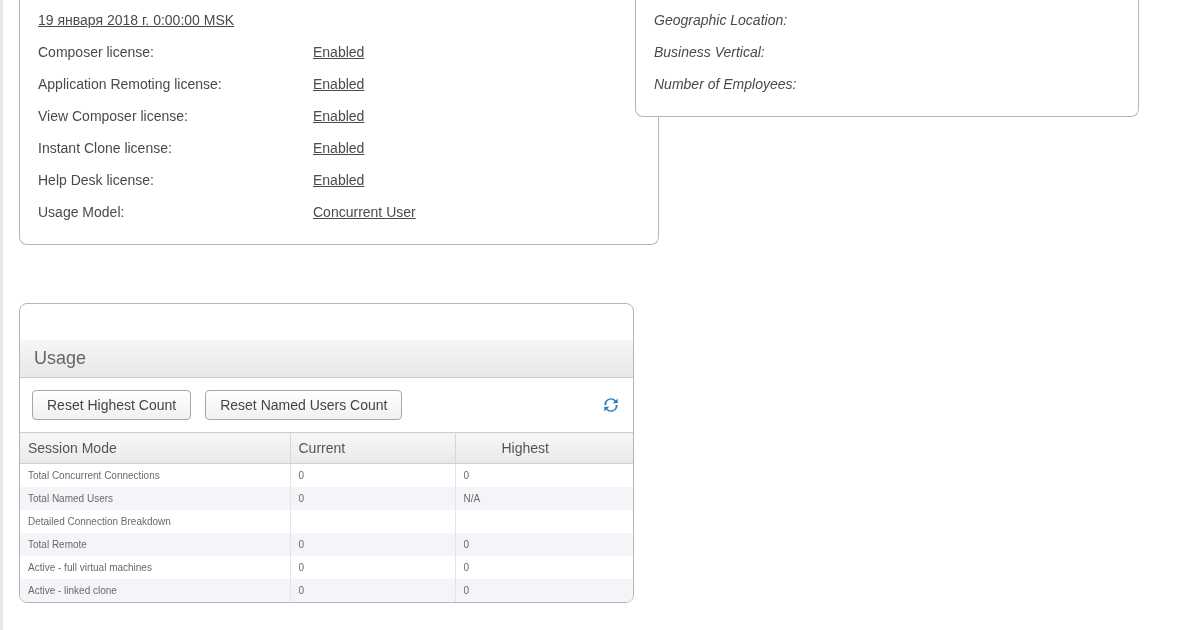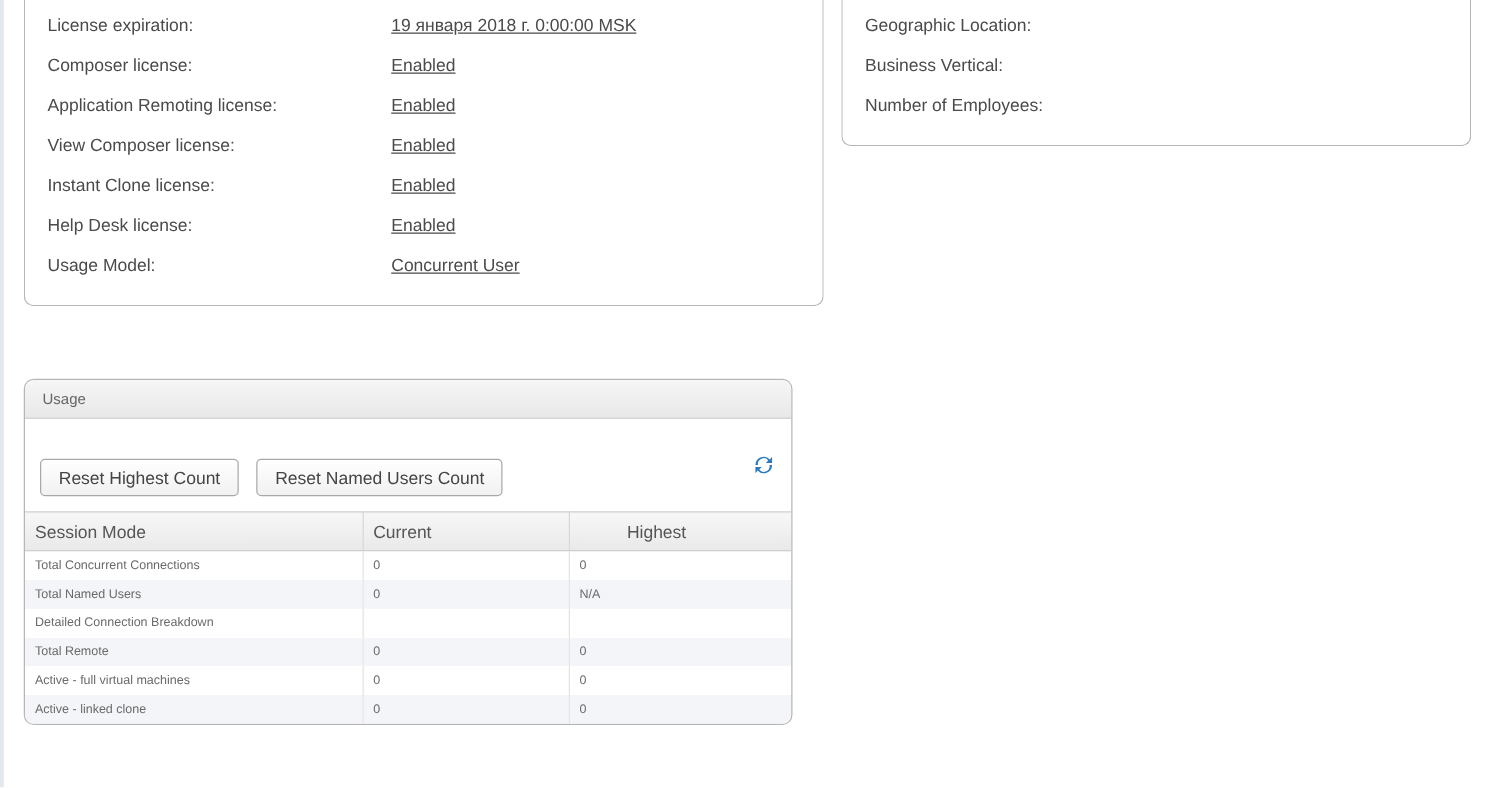--- a/index.html
+++ b/index.html
@@ -31,27 +31,28 @@
     left: 16px;
     top: 0px;
     width: 640px;
     border-top: none;
     border-top-left-radius: 0;
     border-top-right-radius: 0;
     padding-top: 4px;
   }
   .customer-panel {
     position: absolute;
-    left: 670px;
+    left: 632px;
     top: 0px;
     width: 504px;
     border-top: none;
     border-top-left-radius: 0;
     border-top-right-radius: 0;
     padding-top: 4px;
+    font-style: italic;
   }
   .kv-row {
     display: flex;
     padding: 8px 0;
   }
   .kv-label {
     width: 275px;
     color: #4a4a4a;
   }
   .kv-value {
@@ -68,38 +69,38 @@
     border: 1px solid #b6b6b6;
     border-radius: 8px;
     background: #fff;
     overflow: hidden;
   }
   .usage-header {
     background: linear-gradient(#f6f6f6, #e8e8e8);
     border-bottom: 1px solid #c9c9c9;
     padding: 8px 14px;
     color: #666;
-    font-size: 12px;
+    font-size: 18px;
+    margin-top: 36px;
   }
   .usage-toolbar {
     display: flex;
     align-items: center;
     padding: 12px 12px;
     gap: 14px;
   }
   .btn {
     background: linear-gradient(#ffffff, #f1f1f1);
     border: 1px solid #a8a8a8;
     border-radius: 4px;
     padding: 6px 14px;
     color: #444;
     font-family: inherit;
     font-size: 14px;
     cursor: pointer;
-    margin-top: 20px;
   }
   .spacer { flex: 1; }
   .refresh-icon {
     width: 20px;
     height: 20px;
     cursor: pointer;
   }
   .refresh-icon svg { width: 20px; height: 20px; }
 
   table.usage-table {
@@ -136,21 +137,20 @@
   .col-high { }
   td.col-mode { text-align: left; }
 </style>
 </head>
 <body>
 
 <div class="outer">
 
   <div class="panel license-panel">
     <div class="kv-row">
-      <div class="kv-label">License expiration:</div>
       <div class="kv-value">19 января 2018 г. 0:00:00 MSK</div>
     </div>
     <div class="kv-row">
       <div class="kv-label">Composer license:</div>
       <div class="kv-value">Enabled</div>
     </div>
     <div class="kv-row">
       <div class="kv-label">Application Remoting license:</div>
       <div class="kv-value">Enabled</div>
     </div>

